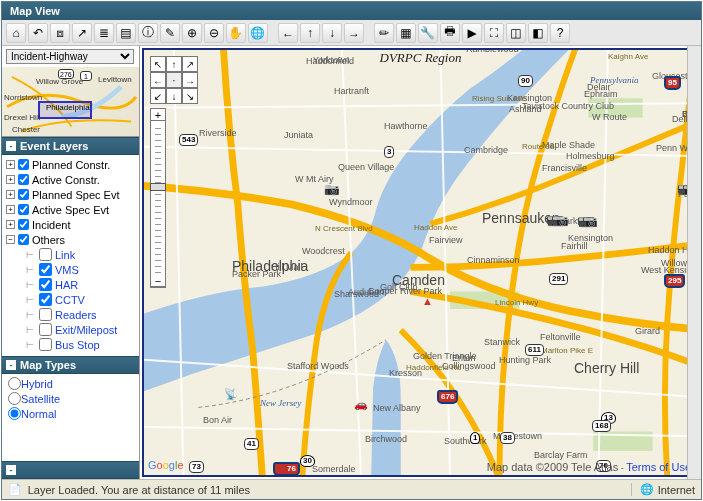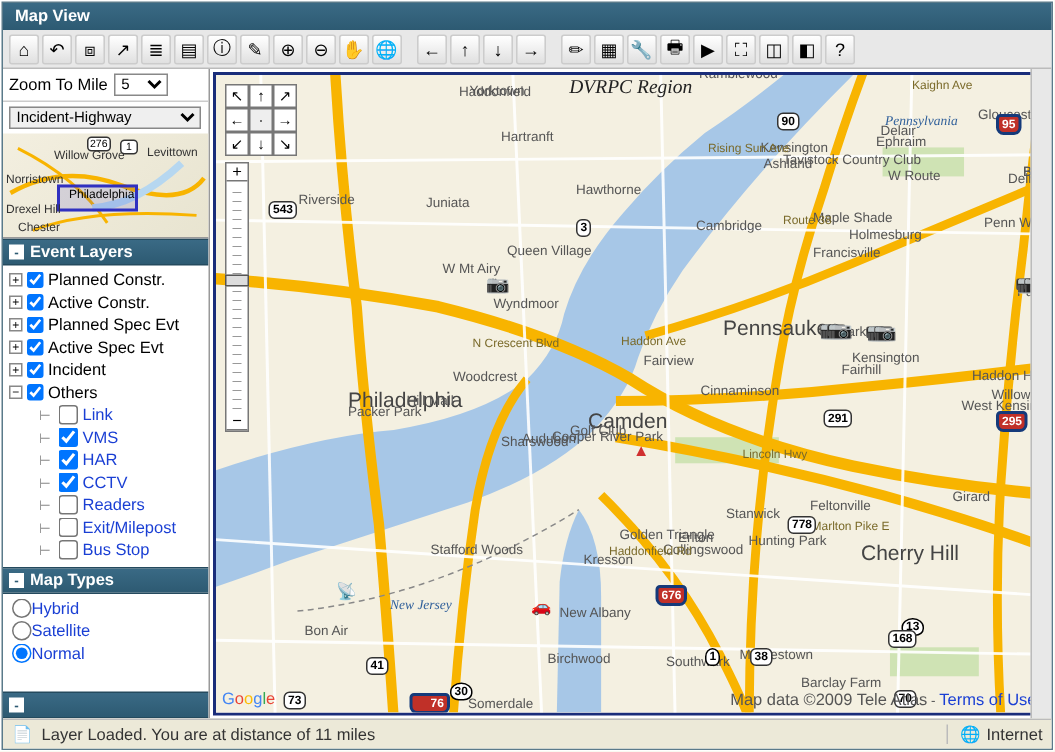--- a/index.html
+++ b/index.html
@@ -91,24 +91,20 @@
       <div class="tb-btn">🖶</div>
       <div class="tb-btn">▶</div>
       <div class="tb-btn">⛶</div>
       <div class="tb-btn">◫</div>
       <div class="tb-btn">◧</div>
       <div class="tb-btn">?</div>
     </div>
 
   <div class="body">
     <div class="sidebar">
-      <div class="zoom-row">
-        <span>Zoom To Mile</span>
-        <select class="dd"><option>5</option></select>
-      </div>
       <select class="dd-full"><option>Incident-Highway</option></select>
 
       <div class="mini-map">
         <svg class="mini-roads" viewBox="0 0 138 70">
           <path d="M5 40 Q40 20 80 35 T135 30" stroke="#f8b400" stroke-width="3" fill="none"></path>
           <path d="M10 10 Q50 30 70 60" stroke="#f8b400" stroke-width="2" fill="none"></path>
           <path d="M20 65 Q60 50 130 55" stroke="#f8b400" stroke-width="2" fill="none"></path>
           <path d="M60 50 Q90 48 120 20" stroke="#b6d7f0" stroke-width="5" fill="none"></path>
         </svg>
         <div class="mini-hi"></div>
@@ -342,21 +338,21 @@
               <div class="map-label" style="left: 270px; top: 173px; font-size: 8px; color: rgb(122, 106, 42);">Haddon Ave</div>
               <div class="map-label" style="left: 378px; top: 92px; font-size: 8px; color: rgb(122, 106, 42);">Route 38</div>
               <div class="map-label" style="left: 328px; top: 44px; font-size: 8px; color: rgb(122, 106, 42);">Rising Sun Ave</div>
               <div class="map-label" style="left: 171px; top: 174px; font-size: 8px; color: rgb(122, 106, 42);">N Crescent Blvd</div>
               <div class="map-label" style="left: 397px; top: 296px; font-size: 8px; color: rgb(122, 106, 42);">Marlton Pike E</div>
               <div class="map-label" style="left: 262px; top: 313px; font-size: 8px; color: rgb(122, 106, 42);">Haddonfield Rd</div>
             </div>
           <div id="map-shields">
               <div class="rshield us" style="left: 326px; top: 382px;">1</div>
               <div class="rshield us" style="left: 457px; top: 362px;">13</div>
-              <div class="rshield r" style="left: 381px; top: 294px;">778</div>
+              <div class="rshield r" style="left: 381px; top: 294px;">611</div>
               <div class="rshield r" style="left: 240px; top: 96px;">3</div>
               <div class="rshield i" style="left: 129px; top: 412px; padding-left: 12px;">76</div>
               <div class="rshield i" style="left: 520px; top: 26px;">95</div>
               <div class="rshield i" style="left: 293px; top: 340px;">676</div>
               <div class="rshield i" style="left: 520px; top: 224px;">295</div>
               <div class="rshield us" style="left: 156px; top: 405px;">30</div>
               <div class="rshield r" style="left: 356px; top: 382px;">38</div>
               <div class="rshield r" style="left: 452px; top: 410px;">70</div>
               <div class="rshield r" style="left: 45px; top: 411px;">73</div>
               <div class="rshield r" style="left: 374px; top: 25px;">90</div>

